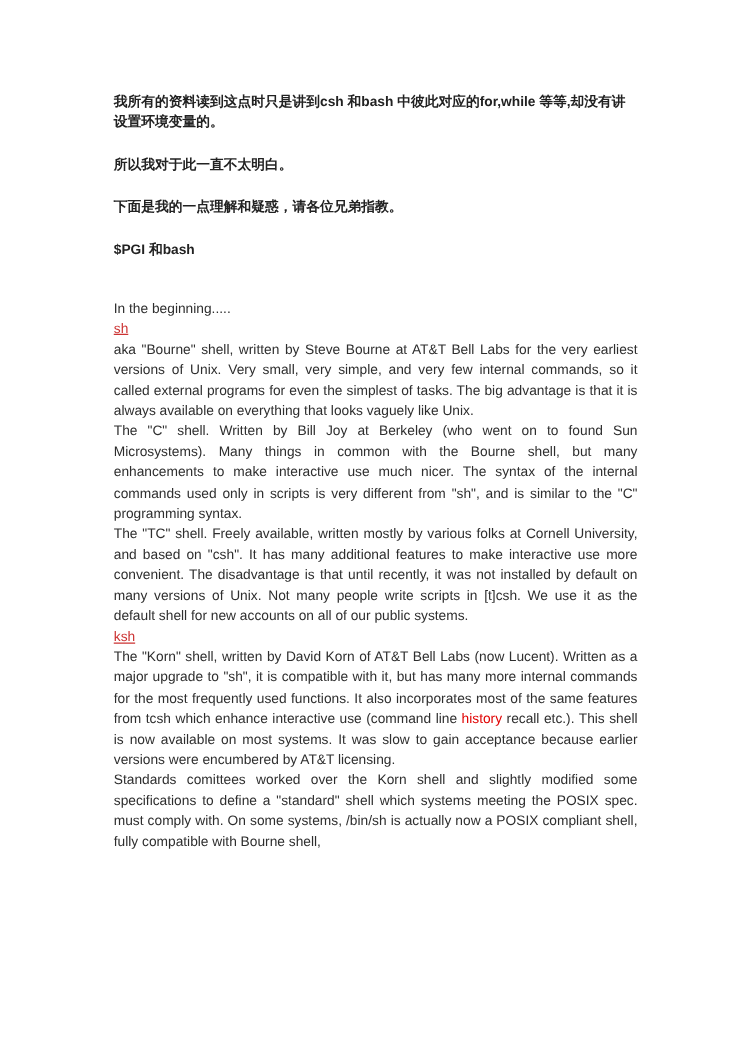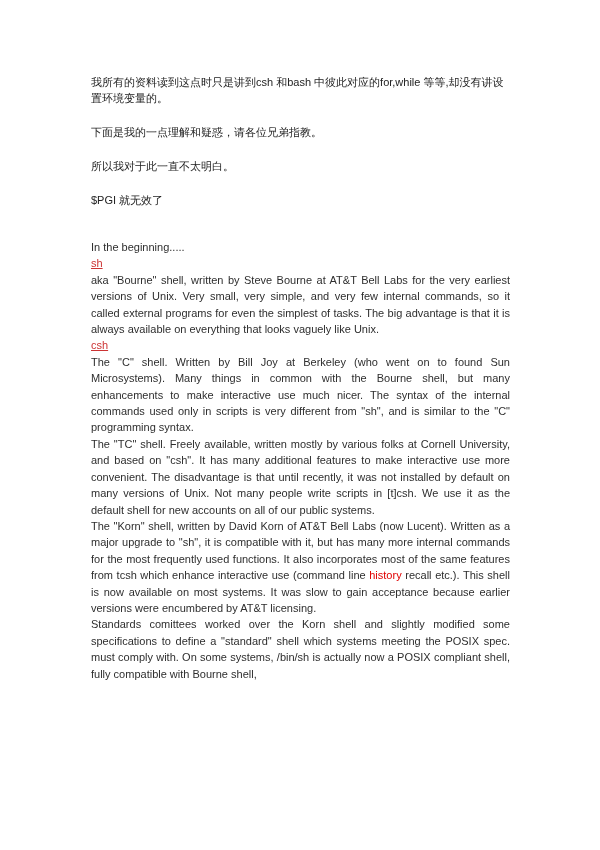--- a/index.html
+++ b/index.html
@@ -18,20 +18,21 @@
   .doc {
     padding: 74px 90px 0 91px;
   }
   p { margin: 0; }
 
   
   .cn {
     font-size: 11px;
     line-height: 16px;
     color: #222222;
+    font-weight: bold;
   }
   .cn-para {
     margin-bottom: 18px;
   }
   .cn-list p {
     line-height: 16px;
   }
   .cn-item3 {
     margin-top: 13px;
   }
@@ -61,38 +62,38 @@
     font-weight: normal;
   }
 </style>
 </head>
 <body>
 
 <div class="doc">
 
   <div>
     <p class="cn cn-para">我所有的资料读到这点时只是讲到csh 和bash 中彼此对应的for,while 等等,却没有讲设置环境变量的。</p>
+    <p class="cn cn-para">所以我对于此一直不太明白。</p>
     <p class="cn cn-para">下面是我的一点理解和疑惑，请各位兄弟指教。</p>
-    <p class="cn cn-para">所以我对于此一直不太明白。</p>
 
 
     <div class="cn-item3">
-      <p class="cn">$PGI 就无效了</p>
+      <p class="cn">$PGI 和bash</p>
     </div>
   </div>
 
   <div class="en-block">
     <p class="en en-intro">In the beginning.....</p>
 
     <p class="heading red-heading">sh</p>
     <p class="en">aka "Bourne" shell, written by Steve Bourne at AT&amp;T Bell Labs for the very earliest versions of Unix. Very small, very simple, and very few internal commands, so it called external programs for even the simplest of tasks. The big advantage is that it is always available on everything that looks vaguely like Unix.</p>
 
-    <p class="heading red-heading">csh</p>
     <p class="en">The "C" shell. Written by Bill Joy at Berkeley (who went on to found Sun Microsystems). Many things in common with the Bourne shell, but many enhancements to make interactive use much nicer. The syntax of the internal commands used only in scripts is very different from "sh", and is similar to the "C" programming syntax.</p>
 
     <p class="en">The "TC" shell. Freely available, written mostly by various folks at Cornell University, and based on "csh". It has many additional features to make interactive use more convenient. The disadvantage is that until recently, it was not installed by default on many versions of Unix. Not many people write scripts in [t]csh. We use it as the default shell for new accounts on all of our public systems.</p>
 
+    <p class="heading red-heading">ksh</p>
     <p class="en"><span>The "Korn" shell, written by David Korn of AT&amp;T Bell Labs (now Lucent). Written as a major upgrade to "sh", it is compatible with it, but has many more internal commands for the most frequently used functions. It also incorporates most of the same features from tcsh which enhance interactive use (command line </span><span class="hl">history</span><span> recall etc.). This shell is now available on most systems. It was slow to gain acceptance because earlier versions were encumbered by AT&amp;T licensing.</span></p>
 
     <p class="en">Standards comittees worked over the Korn shell and slightly modified some specifications to define a "standard" shell which systems meeting the POSIX spec. must comply with. On some systems, /bin/sh is actually now a POSIX compliant shell, fully compatible with Bourne shell,</p>
   </div>
 
 </div>
 
 </body></html>

